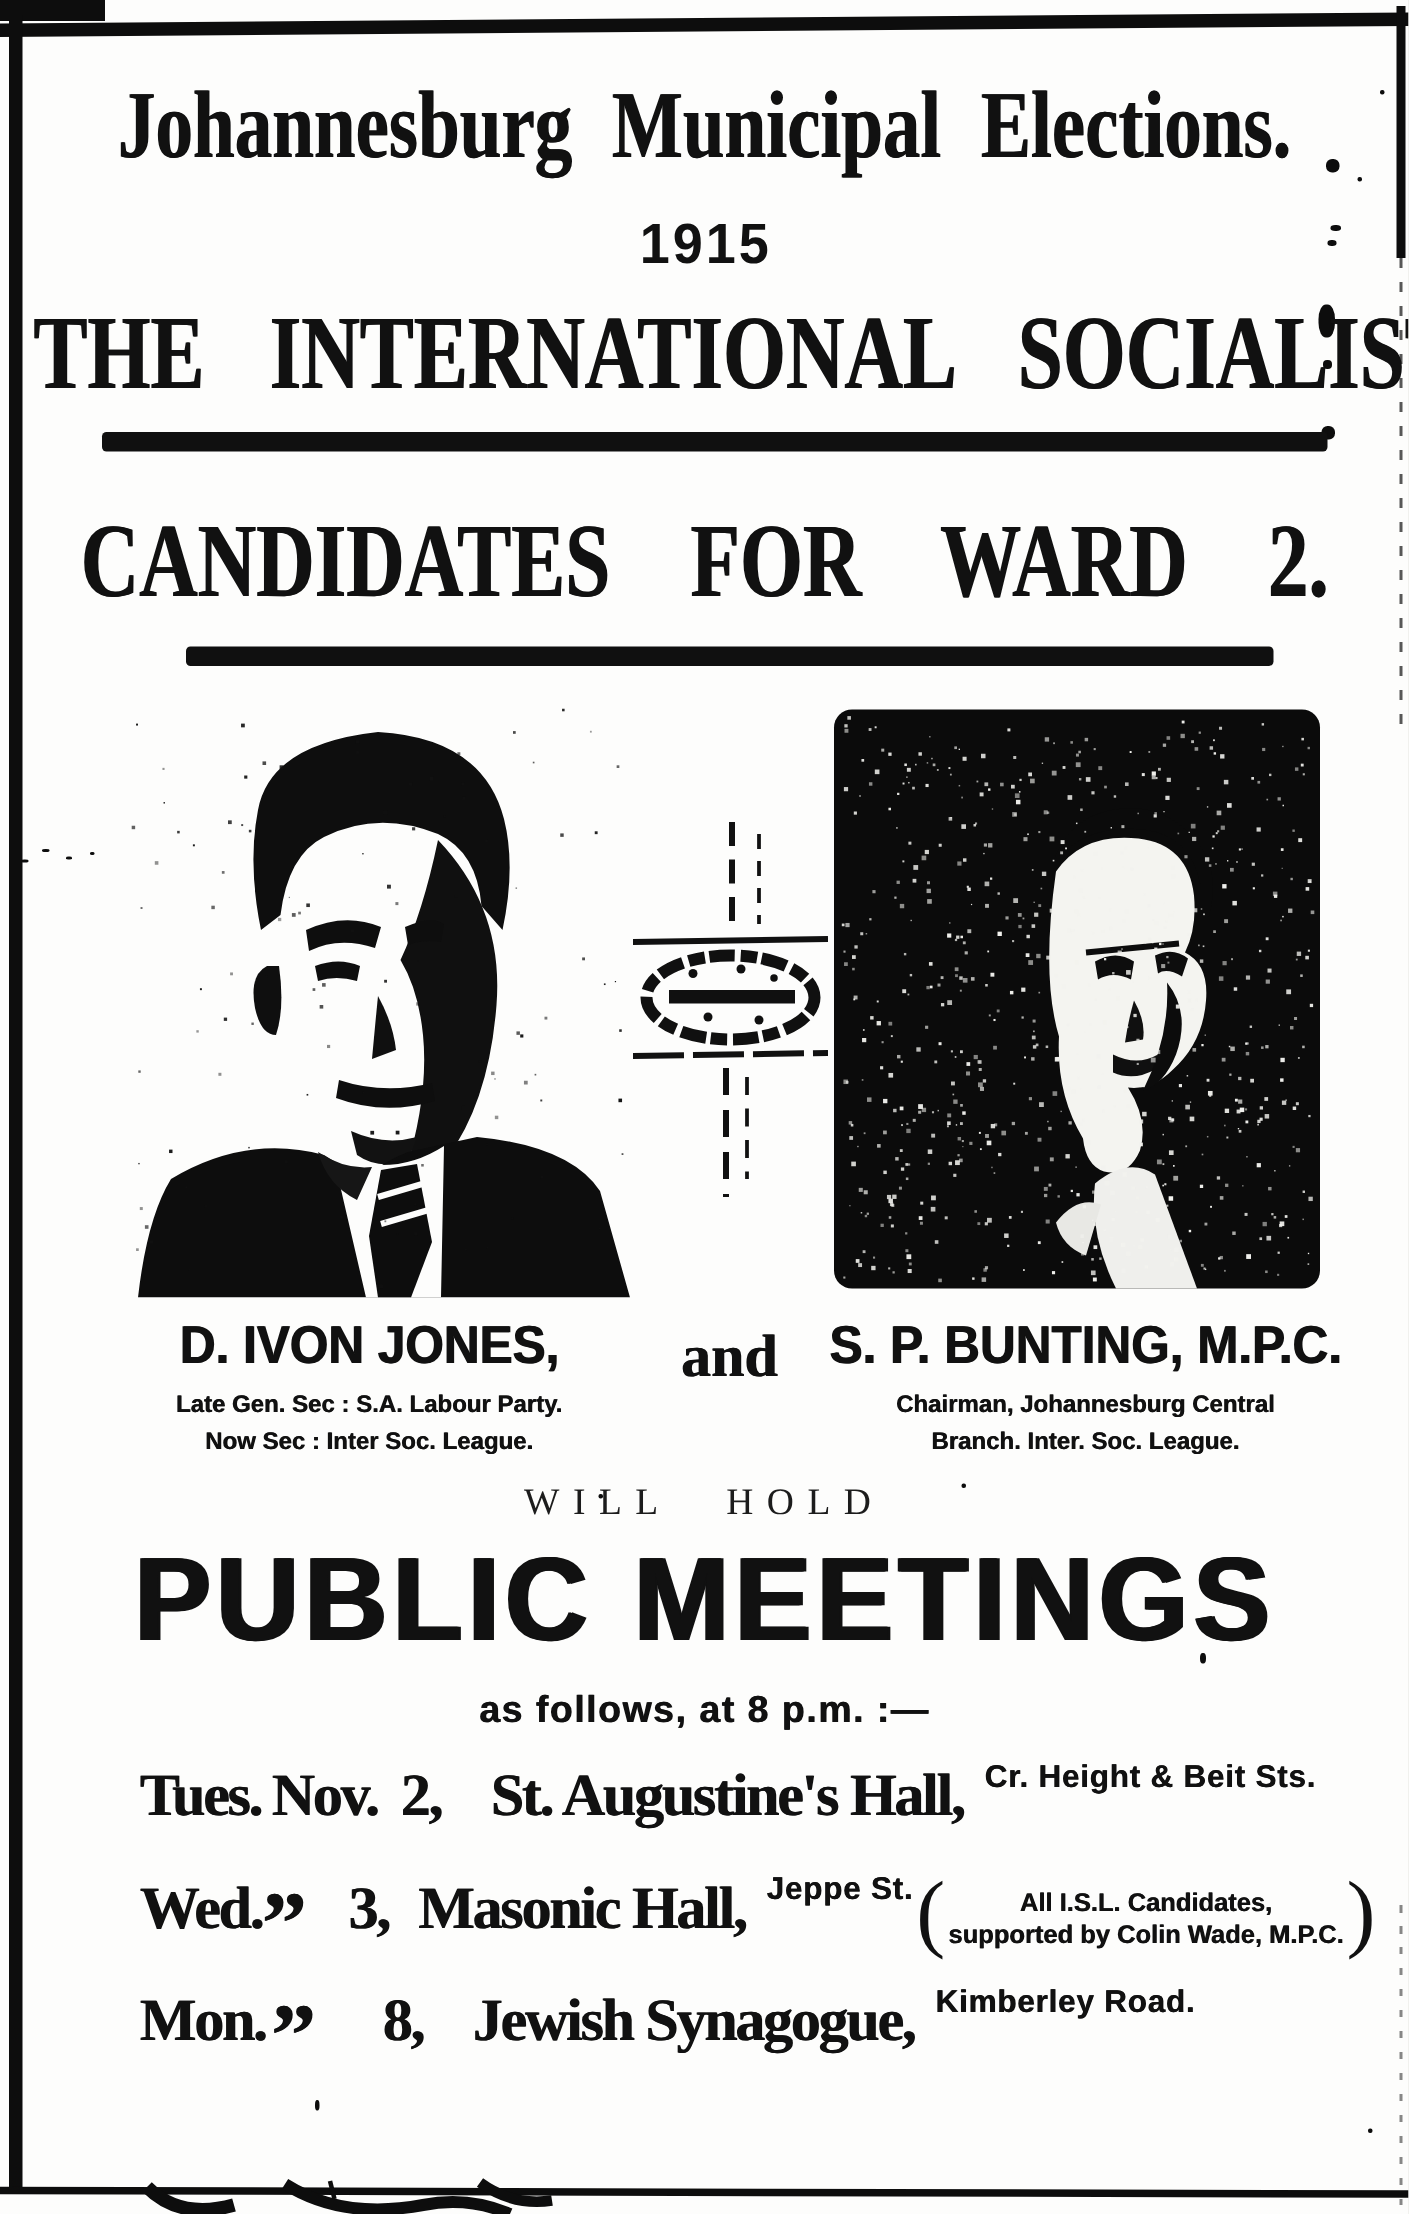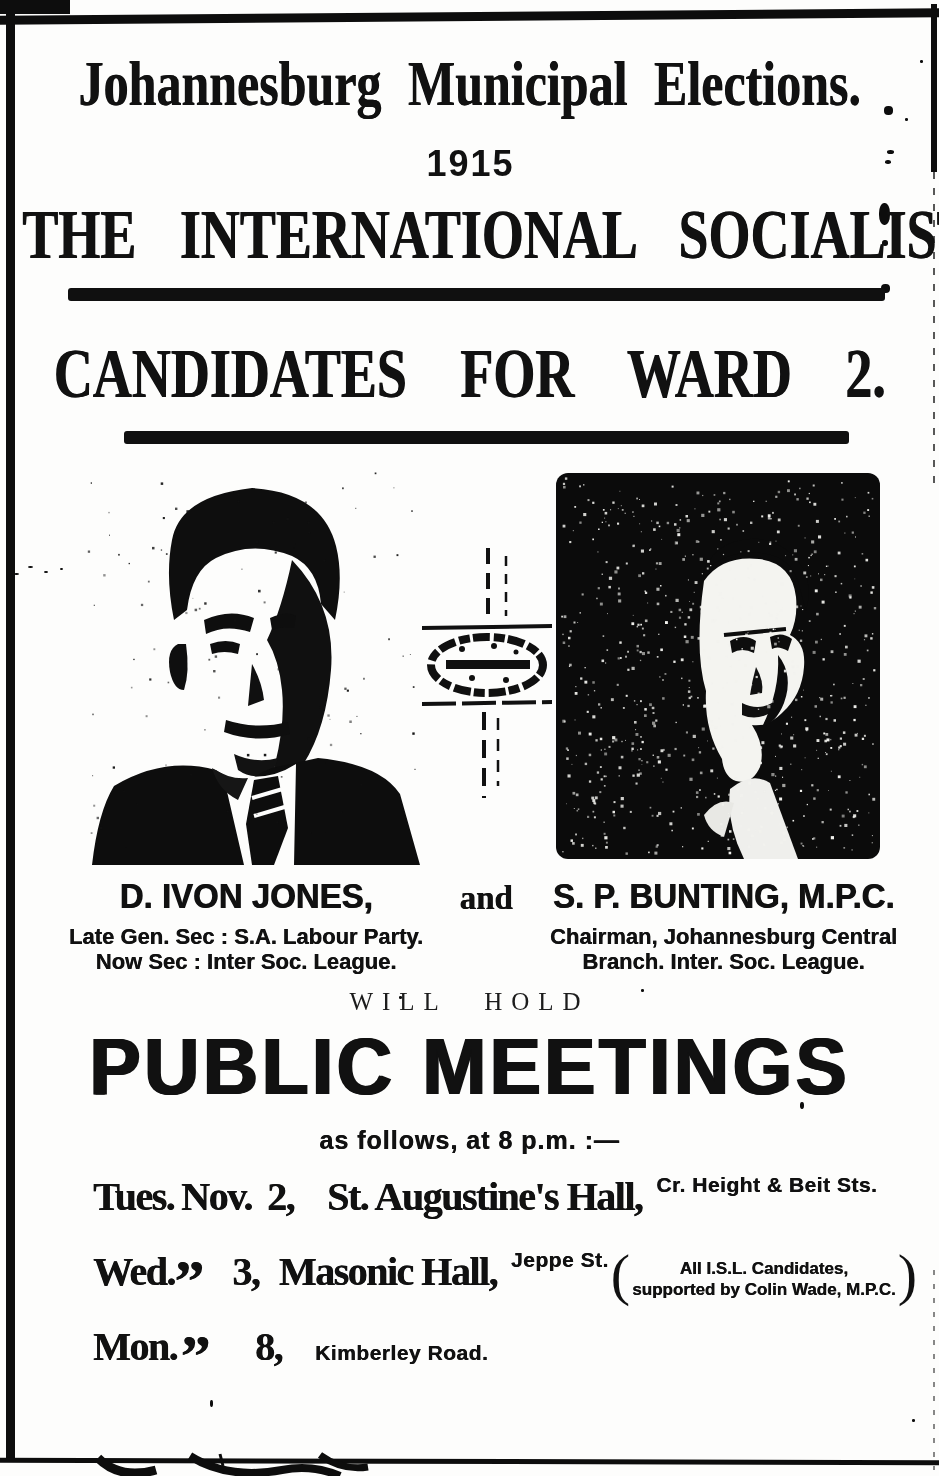--- a/index.html
+++ b/index.html
@@ -61,24 +61,24 @@
 
   .names-row{position:relative; margin-top:6px; height:112px;}
   .candidate{position:absolute; text-align:center;}
   .candidate-left{left:28px; width:392px;}
   .candidate-right{left:508px; width:387px;}
   .cand-name{
     font-family:"Liberation Sans", sans-serif; font-weight:bold; font-size:33px; white-space:nowrap;
     transform:scaleY(1.08); transform-origin:center top;
     text-shadow:0.8px 0 currentColor; margin-bottom:10px;
   }
-  .cand-desc{font-family:"Liberation Sans", sans-serif; font-weight:bold; font-size:22px; line-height:25px; text-shadow:0.4px 0 currentColor;}
+  .cand-desc{font-family:"Liberation Sans", sans-serif; font-weight:bold; font-size:16px; line-height:25px; text-shadow:0.4px 0 currentColor;}
   .conjunction{
     position:absolute; left:420px; top:4px; width:88px; text-align:center;
-    font-family:"Liberation Serif", serif; font-weight:bold; font-size:33px; text-shadow:0.6px 0 currentColor;
+    font-family:"Liberation Serif", serif; font-weight:bold; font-size:40px; text-shadow:0.6px 0 currentColor;
   }
 
   .will-hold{
     text-align:center; color:#1c1c1c;
     font-family:"Liberation Serif", serif; font-size:25px; letter-spacing:9px; word-spacing:22px;
   }
   .meetings-title{
     margin-top:2px; text-align:center; white-space:nowrap;
     font-family:"Liberation Sans", sans-serif; font-weight:bold; font-size:66px; line-height:80px;
     letter-spacing:3px; word-spacing:2px;
@@ -1123,19 +1123,20 @@
             <span class="paren">)</span>
           </span>
         </span>
       </div>
 
       <div class="sched-row">
         <span class="col day big">Mon.</span>
         <span class="col month big ditto">„</span>
         <span class="col date big">8,</span>
         <span class="venue-group">
+          <span class="big venue">Jewish Synagogue,</span>
           <span class="small-bold">Kimberley Road.</span>
         </span>
       </div>
 
     </div>
   </main>
 </div>
 
 </body></html>

